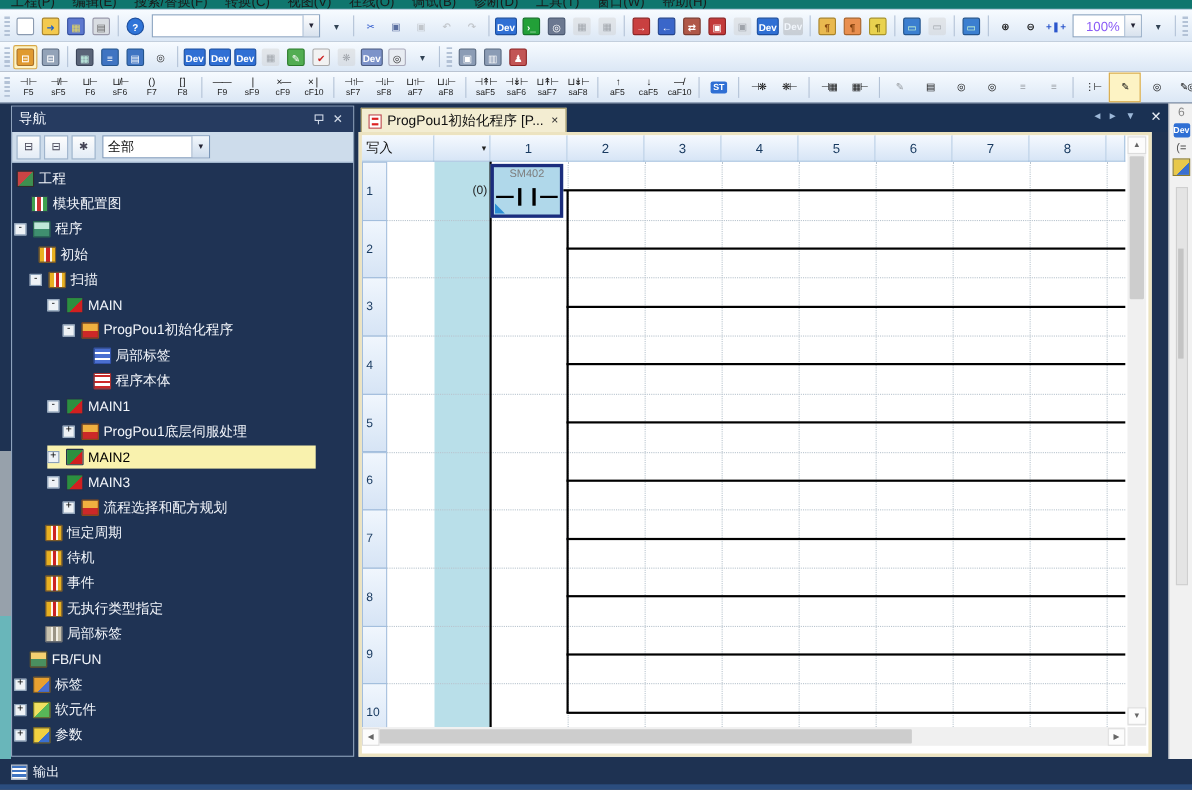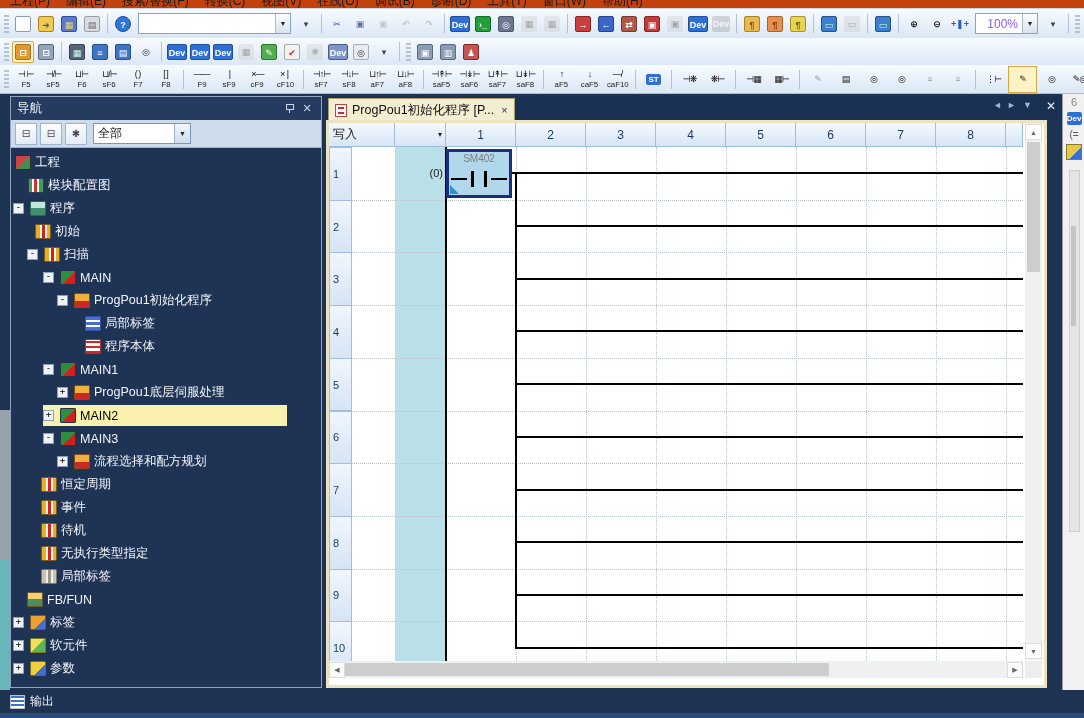--- a/index.html
+++ b/index.html
@@ -1,19 +1,19 @@
 <!DOCTYPE html>
 <html><head>
 <meta charset="utf-8">
 <style>
   html,body{margin:0;padding:0}
   body{width:1084px;height:718px;position:relative;overflow:hidden;
        font-family:"Liberation Sans","DejaVu Sans",sans-serif;background:#1e3252;font-size:12px}
   
-  .menubar{position:absolute;top:0;left:0;width:1084px;height:8px;background:#c2410c;overflow:hidden;border-bottom:1px solid #c9d6e8}
+  .menubar{position:absolute;top:0;left:0;width:1084px;height:8px;background:#0f766e;overflow:hidden;border-bottom:1px solid #c9d6e8}
   .menubar-in{display:flex;gap:16px;padding-left:10px;margin-top:-7px;font-size:12px;color:#1a1a1a;white-space:nowrap}
   .menu-item{cursor:default}
   .tb{position:absolute;left:0;width:1084px;background:linear-gradient(#f7fbff,#dbe7f5);display:flex;align-items:center;padding:0 2px;gap:1px;box-sizing:border-box}
   #tb1{top:9px;height:29px}
   #tb2{top:38px;height:27px}
   #tb3{top:65px;height:29px;border-bottom:1px solid #aebed2}
   .tgrip{width:5px;height:18px;margin:0 2px;flex:none;
          background:repeating-linear-gradient(180deg,#b3c2d6 0 2px,transparent 2px 4px)}
   .tsep{width:1px;height:19px;background:#b3c2d6;margin:0 3px;flex:none}
   .tbtn{width:22px;height:22px;display:flex;align-items:center;justify-content:center;border-radius:2px;flex:none;cursor:default}
@@ -576,28 +576,28 @@
     <span class="hl">
 
       <span class="ticon ic-exec"></span>
       <span class="tlabel">恒定周期</span>
     </span>
   </div>
       <div class="tree-item" style="padding-left: 30px;">
     <span class="hl">
 
       <span class="ticon ic-exec"></span>
+      <span class="tlabel">待机</span>
+    </span>
+  </div>
+      <div class="tree-item" style="padding-left: 30px;">
+    <span class="hl">
+
+      <span class="ticon ic-exec"></span>
       <span class="tlabel">事件</span>
-    </span>
-  </div>
-      <div class="tree-item" style="padding-left: 30px;">
-    <span class="hl">
-
-      <span class="ticon ic-exec"></span>
-      <span class="tlabel">待机</span>
     </span>
   </div>
       <div class="tree-item" style="padding-left: 30px;">
     <span class="hl">
 
       <span class="ticon ic-exec"></span>
       <span class="tlabel">无执行类型指定</span>
     </span>
   </div>
       <div class="tree-item" style="padding-left: 30px;">

